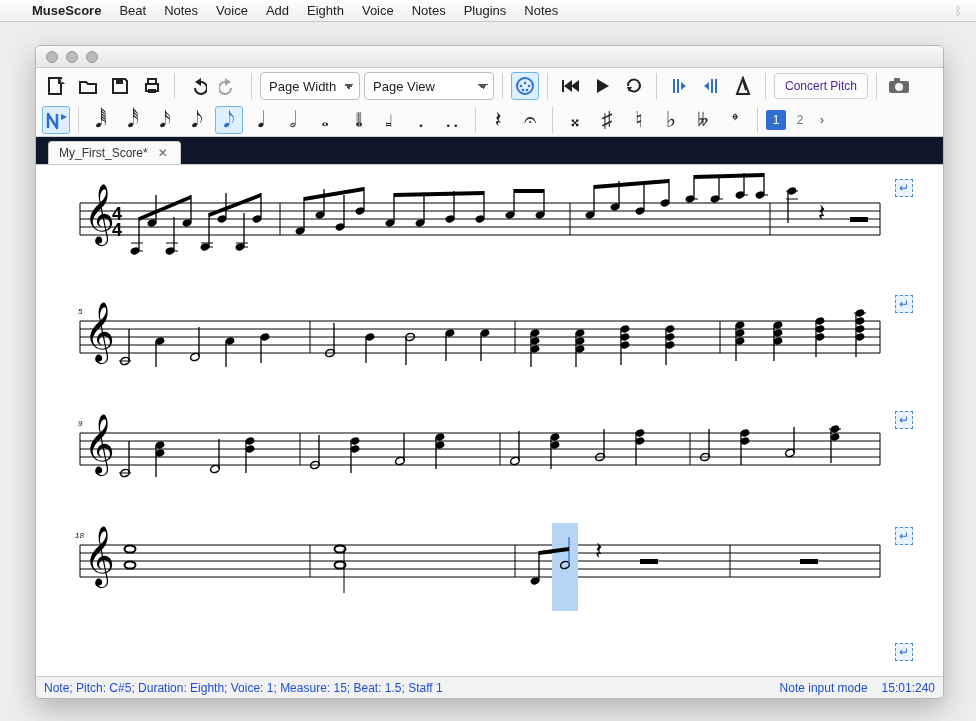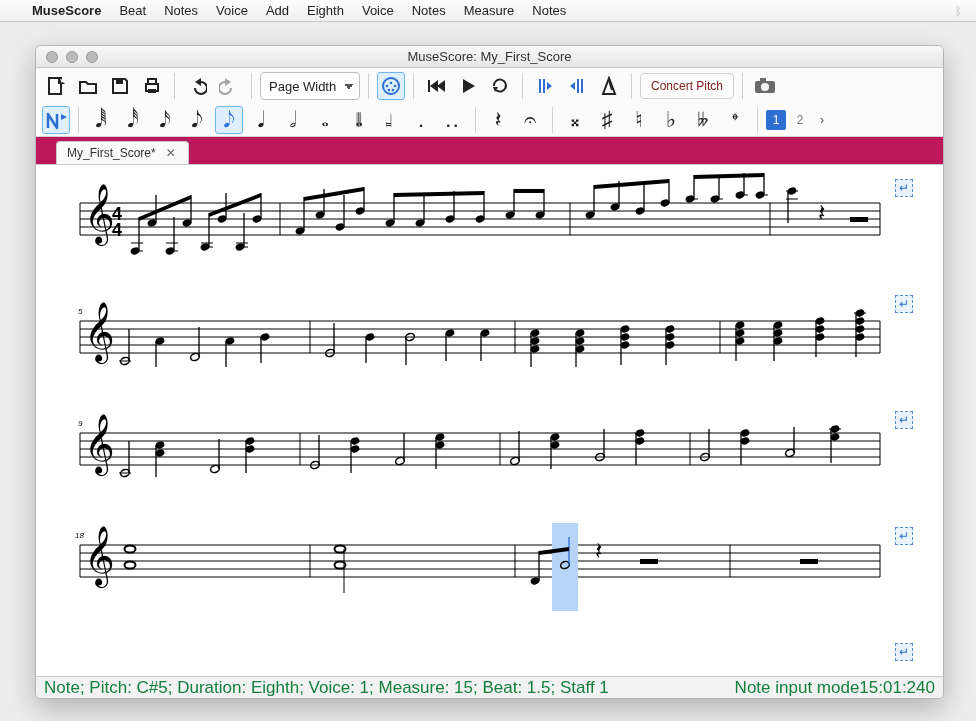--- a/index.html
+++ b/index.html
@@ -74,79 +74,78 @@
     height:28px; padding:0 22px 0 8px; font-size:13px;
     background:#fff; border:1px solid #bfbfbf; border-radius:4px;
     color:#222;
     background-image: linear-gradient(45deg, transparent 50%, #555 50%), linear-gradient(135deg, #555 50%, transparent 50%);
     background-position: right 10px center, right 5px center;
     background-size: 5px 5px, 5px 5px;
     background-repeat: no-repeat;
   }
   .pill {
     height:26px; border:1px solid #cfcfcf; border-radius:4px; background:#fcfcfc;
-    display:flex; align-items:center; gap:8px; padding:0 10px; font-size:12px; color:#7f1d1d;
+    display:flex; align-items:center; gap:8px; padding:0 10px; font-size:12px; color:#4c1d95;
   }
   .glyph { font-family: "Bravura","Arial Unicode MS","Segoe UI Symbol",serif; font-size:22px; line-height:1; }
   .glyph.sm { font-size:18px;}
   .voice1 { width:20px;height:20px; background:#2f6fd1;color:#fff; display:inline-flex; align-items:center; justify-content:center; border-radius:2px; font-size:12px;}
   .voice2 { width:20px;height:20px; color:#777; display:inline-flex;align-items:center;justify-content:center;font-size:12px;}
   .arrow { width:16px; color:#444; display:inline-flex;align-items:center;justify-content:center;font-size:12px;}
 
   
-  .tabstrip { height:28px; display:flex; align-items:flex-end; padding-left:20px; background:#be185d; border-bottom:1px solid #c9c9c9; }
+  .tabstrip { height:28px; display:flex; align-items:flex-end; padding-left:12px; background:#0f172a; border-bottom:1px solid #c9c9c9; }
   .tab { background:#fafafa; border:1px solid #c9c9c9; border-bottom:none; border-radius:4px 4px 0 0; padding:4px 10px; display:flex; gap:8px; align-items:center; font-size:12px; color:#333;}
   .tab .x { color:#666; font-size:12px; line-height:1; padding:0 2px; cursor:pointer;}
 
   
   .canvas { flex:1; background:#fff; position:relative; overflow:hidden; }
   .staff-line { stroke:#000; stroke-width:1;}
   .note-cursor { fill:#b6d4f5; }
   .return-badge {
     position:absolute; right:30px; width:18px;height:18px;
     border:1px dashed #4e90d8; background:#eaf3fc;
     display:flex;align-items:center;justify-content:center;
     color:#2f6fd1; font-size:12px;
   }
   .measure-num { position:absolute; font-size:8px; font-style:italic; color:#111;}
 
   
   .status {
     height:22px; background:#f2f2f2; border-top:1px solid #ccc;
     display:flex; align-items:center; justify-content:space-between;
-    font-size:17px; padding:0 8px; color:#15803d;
-  }
-  .status .right { display:flex; }
+    font-size:12px; padding:0 8px; color:#1d4ed8;
+  }
+  .status .right { display:flex; gap:14px;}
 </style>
 </head>
 <body>
 
 <div class="mac-menubar">
   <span class="apple"></span>
   <span class="appname">MuseScore</span>
   <span>Beat</span>
   <span>Notes</span>
   <span>Voice</span>
   <span>Add</span>
   <span>Eighth</span>
   <span>Voice</span>
   <span>Notes</span>
-  <span>Measure</span>
+  <span>Plugins</span>
   <span>Notes</span>
   <span class="bt">ᛒ</span>
 </div>
 
 <div class="window">
   <div class="titlebar">
     <div class="traffic">
       <div></div>
       <div></div>
       <div></div>
     </div>
-    <div class="title">MuseScore: My_First_Score</div>
   </div>
 
   <div class="toolbar">
     <div class="row">
       <div class="tbtn">
         <svg width="20" height="20">
             <rect x="3" y="2" width="12" height="16" fill="none" stroke="#222" stroke-width="2"></rect>
             <polygon points="12,1 19,8 12,8" fill="#222"></polygon>
             <text x="13" y="7" font-size="8" fill="#fbfbfb">★</text>
           </svg>
@@ -177,20 +176,21 @@
           </svg>
       </div>
       <div class="tbtn" style="opacity:.4">
         <svg width="20" height="20">
             <path d="M6 6a6 6 0 1 0 6 6" fill="none" stroke="#222" stroke-width="2"></path>
             <polygon points="6,2 6,10 12,6" fill="#222"></polygon>
           </svg>
       </div>
       <div class="sep"></div>
       <select><option>Page Width</option></select>
+      <select style="width:130px"><option>Page View</option></select>
       <div class="sep"></div>
       <div class="tbtn active">
         <svg width="20" height="20">
             <circle cx="10" cy="10" r="8" fill="none" stroke="#2f6fd1" stroke-width="2"></circle>
             <circle cx="6" cy="10" r="1.3" fill="#2f6fd1"></circle>
             <circle cx="10" cy="7" r="1.3" fill="#2f6fd1"></circle>
             <circle cx="14" cy="10" r="1.3" fill="#2f6fd1"></circle>
             <circle cx="8" cy="14" r="1.3" fill="#2f6fd1"></circle>
             <circle cx="12" cy="14" r="1.3" fill="#2f6fd1"></circle>
           </svg>

